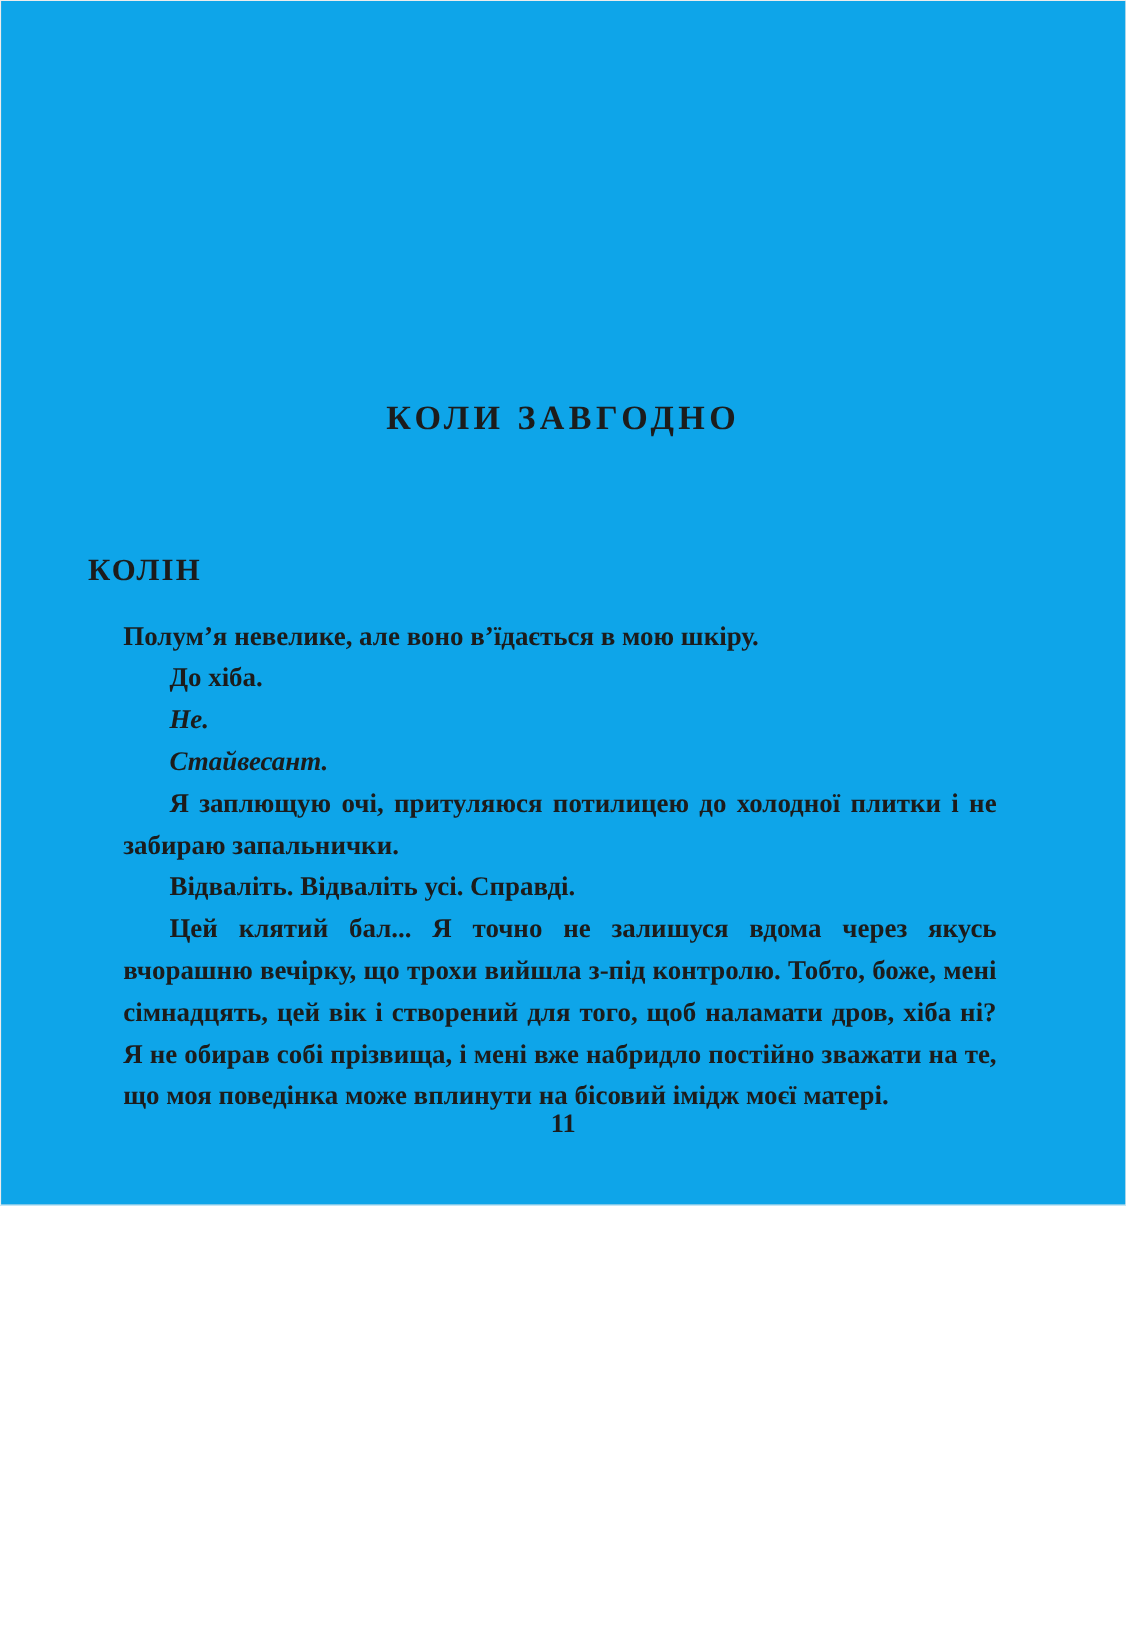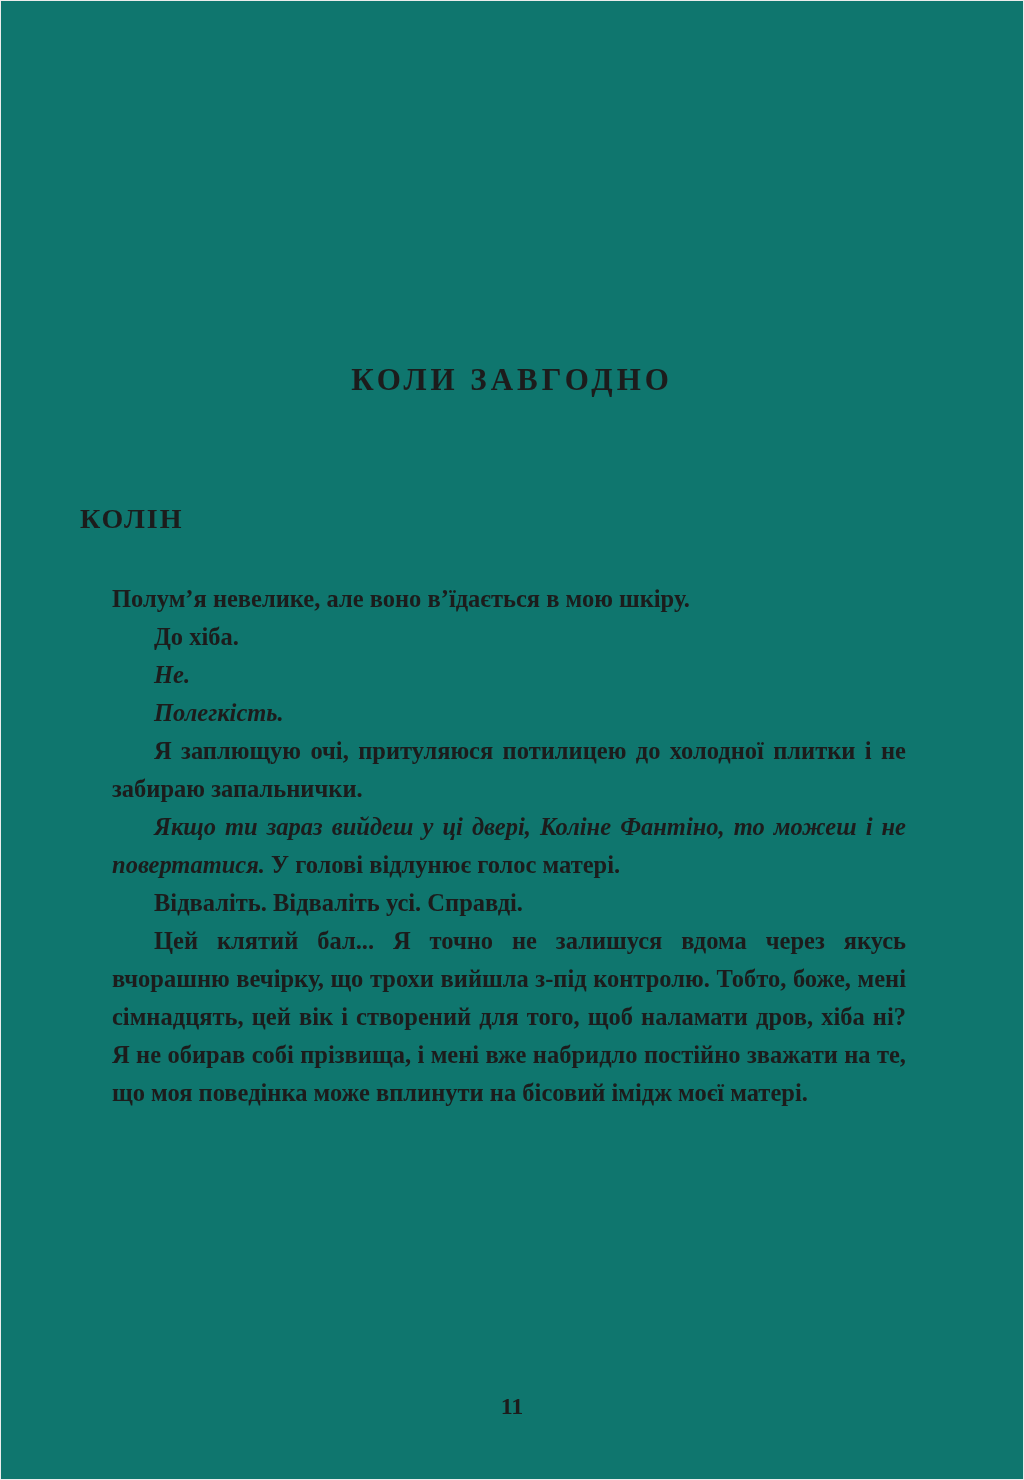--- a/index.html
+++ b/index.html
@@ -3,22 +3,22 @@
 <meta charset="utf-8">
 <style>
   html, body {
     margin: 0;
     padding: 0;
     background: #ffffff;
   }
   .page {
     position: relative;
     width: 1024px;
-    height: 1480px;
-    background: #0f766e;
+    height: 1096px;
+    background: #0ea5e9;
     box-sizing: border-box;
     box-shadow: inset 0 0 0 1px #ececec;
     font-family: "Liberation Serif", "DejaVu Serif", serif;
     color: #1c1c1c;
     overflow: hidden;
   }
   .chapter-title {
     margin: 0;
     padding-top: 362px;
     text-align: center;
@@ -29,21 +29,21 @@
   }
   .section-title {
     margin: 104px 0 0 0;
     padding-left: 80px;
     font-size: 28px;
     font-weight: 600;
     letter-spacing: 2px;
     line-height: 34px;
   }
   .body-text {
-    margin-top: 44px;
+    margin-top: 24px;
     padding: 0 118px 0 112px;
     font-size: 24.5px;
     font-weight: 600;
     line-height: 38px;
     text-align: justify;
   }
   .body-text p.para {
     margin: 0;
   }
   .body-text p.para.indent {
@@ -67,21 +67,20 @@
 
 <div class="page">
   <h1 class="chapter-title">КОЛИ ЗАВГОДНО</h1>
 
   <h2 class="section-title">КОЛІН</h2>
 
   <div class="body-text" id="body-text">
       <p class="para"><span>Полум’я невелике, але воно в’їдається в мою шкіру.</span></p>
       <p class="para indent"><span>До хіба.</span></p>
       <p class="para indent"><span class="em">Не.</span></p>
-      <p class="para indent"><span class="em">Полегкість.</span></p>
+      <p class="para indent"><span class="em">Стайвесант.</span></p>
       <p class="para indent"><span>Я заплющую очі, притуляюся потилицею до холодної плитки і не забираю запальнички.</span></p>
-      <p class="para indent"><span class="em">Якщо ти зараз вийдеш у ці двері, Коліне Фантіно, то можеш і не повертатися.</span><span> У голові відлунює голос матері.</span></p>
       <p class="para indent"><span>Відваліть. Відваліть усі. Справді.</span></p>
       <p class="para indent"><span>Цей клятий бал... Я точно не залишуся вдома через якусь вчорашню вечірку, що трохи вийшла з-під контролю. Тобто, боже, мені сімнадцять, цей вік і створений для того, щоб наламати дров, хіба ні? Я не обирав собі прізвища, і мені вже набридло постійно зважати на те, що моя поведінка може вплинути на бісовий імідж моєї матері.</span></p>
     </div>
 
   <div class="page-number">11</div>
 </div>
 
 </body></html>

